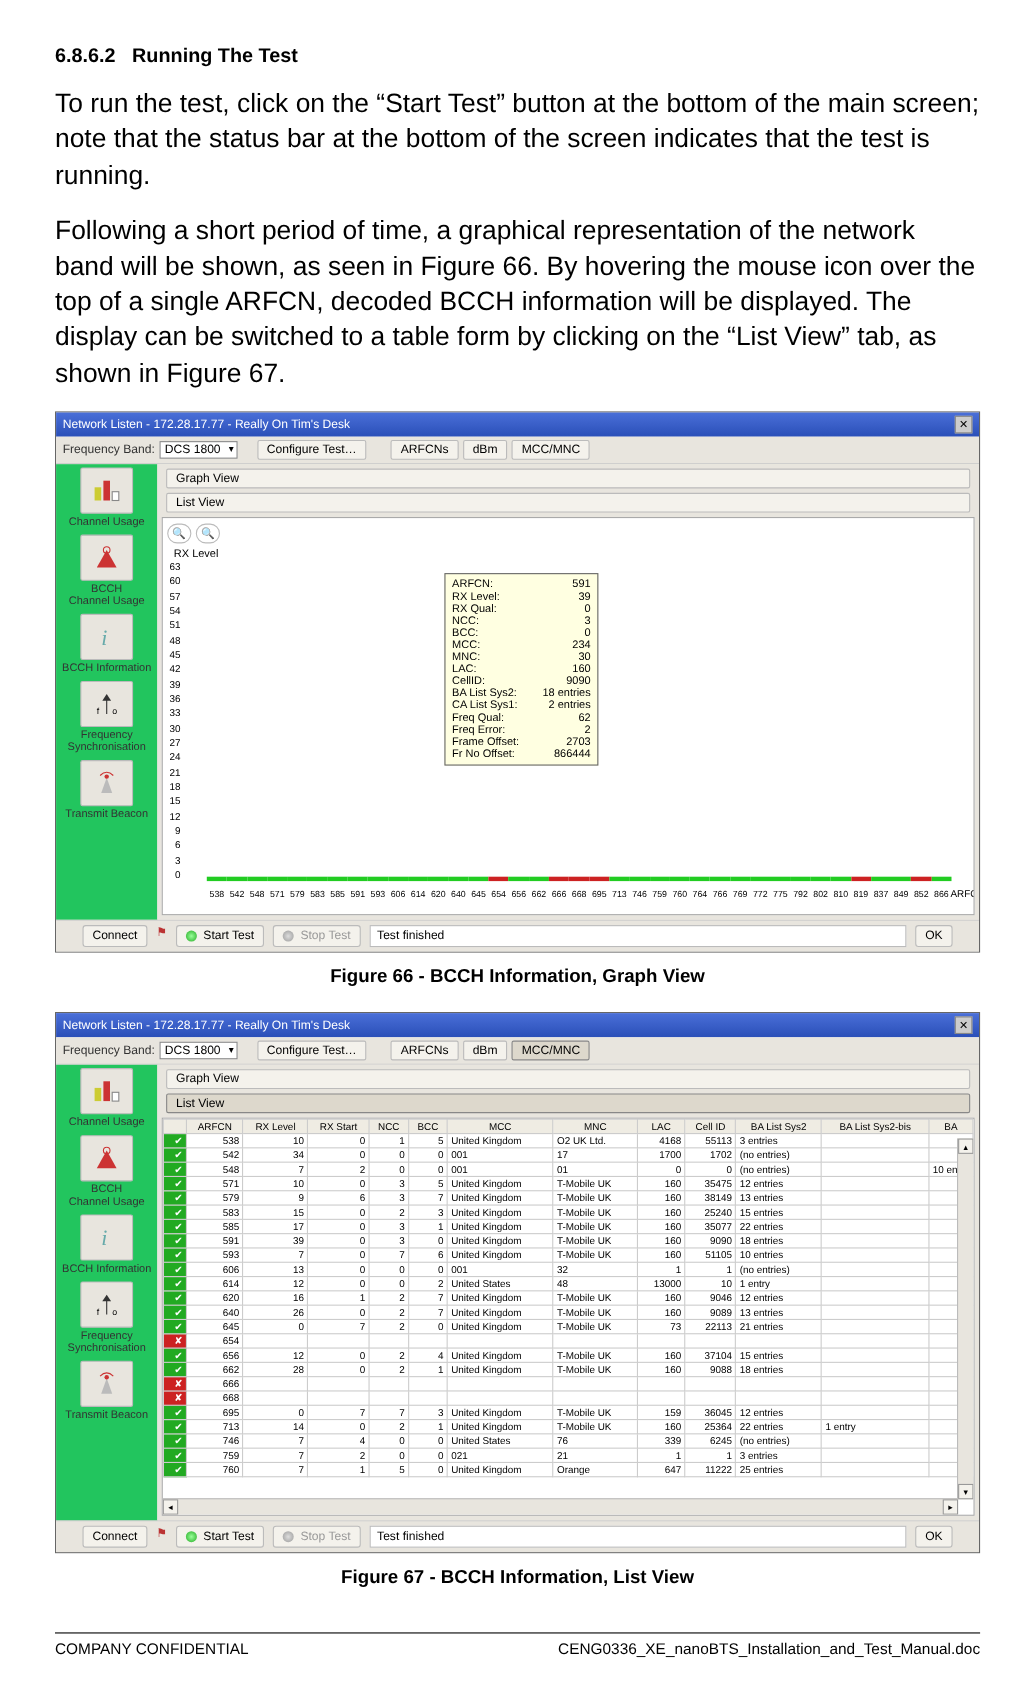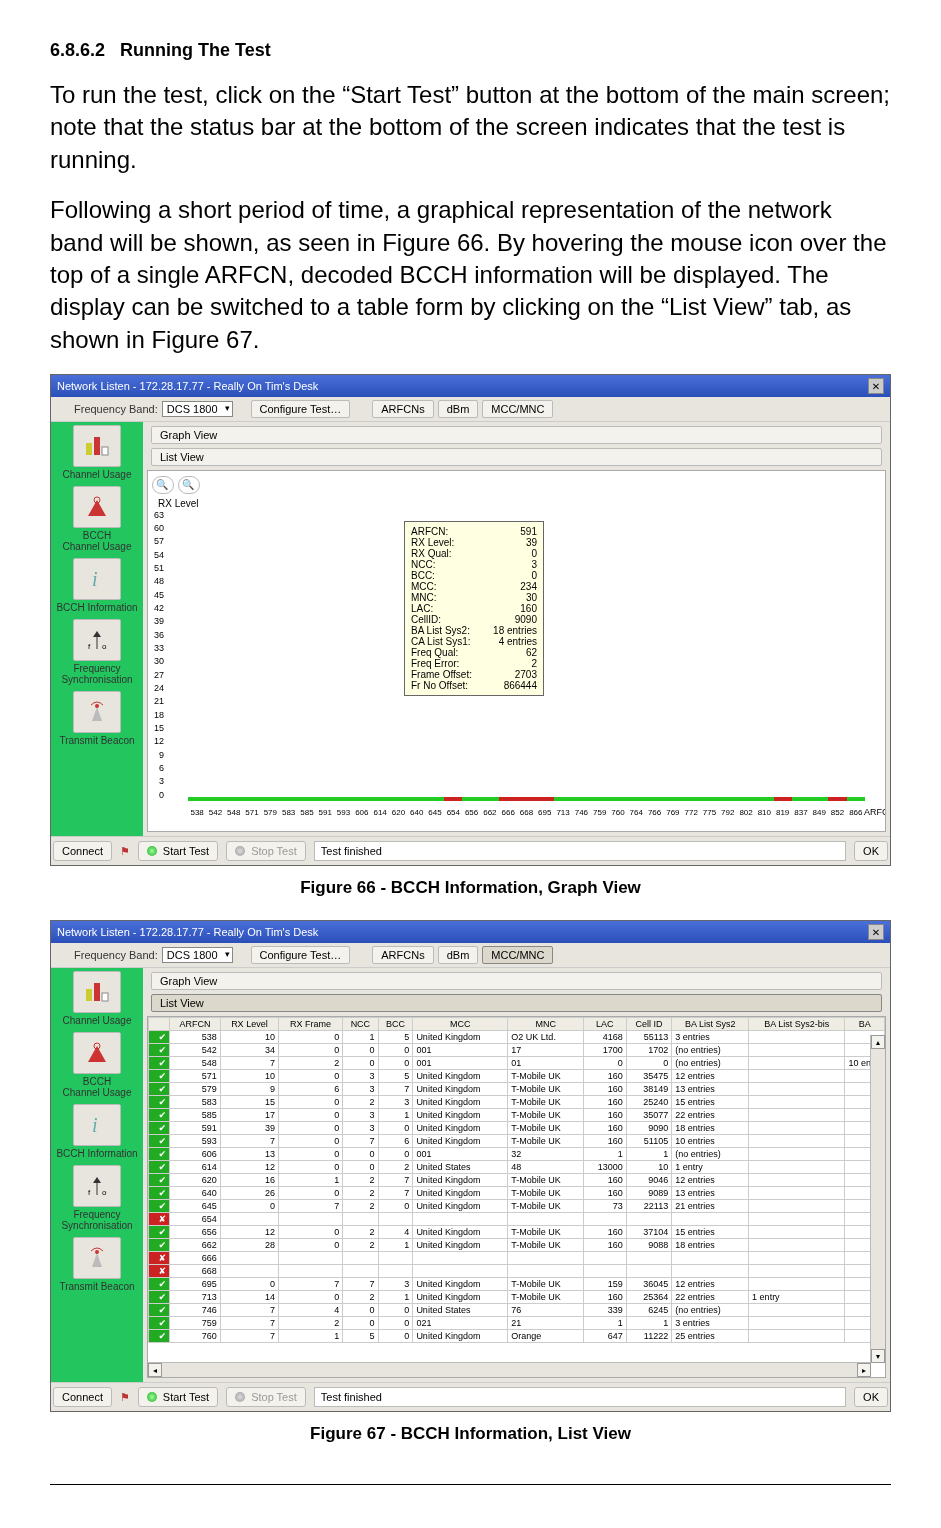--- a/index.html
+++ b/index.html
@@ -23,21 +23,21 @@
     justify-content: space-between;
     align-items: center;
   }
   .titlebar .close-btn {
     background: #ccc; color: #000; width: 14px; height: 14px;
     display: inline-flex; align-items: center; justify-content: center;
     font-size: 10px; border: 1px solid #888;
   }
   .toolbar-row {
     background: #e8e5de;
-    padding: 3px 23px;
+    padding: 3px 6px;
     font-size: 11px;
     display: flex; align-items: center; gap: 4px;
     border-bottom: 1px solid #ccc;
   }
   .tb-label { color: #333; }
   .tb-select {
     border: 1px solid #888; background: #fff; padding: 1px 14px 1px 4px;
     font-size: 11px; position: relative; display: inline-block;
   }
   .tb-select::after { content: "▾"; position: absolute; right: 2px; top: 1px; font-size: 9px; }
@@ -92,21 +92,21 @@
   .scroll-stub-v .arrow, .scroll-stub-h .arrow { background:#f4f2ec; border:1px solid #999; font-size:8px; display:flex; align-items:center; justify-content:center; }
   .scroll-stub-v .arrow { width:12px; height:12px; }
   .scroll-stub-v .up { position:absolute; top:0; }
   .scroll-stub-v .down { position:absolute; bottom:0; }
   .scroll-stub-h { position: absolute; left: 0; right: 14px; bottom: 0; height: 14px; background: #e8e5de; border-top: 1px solid #bbb; }
   .scroll-stub-h .arrow { height:12px; width:12px; }
   .scroll-stub-h .left { position:absolute; left:0; }
   .scroll-stub-h .right { position:absolute; right:0; }
   .statusbar {
     background: #e8e5de; border-top: 1px solid #ccc;
-    padding: 4px 2px; display: flex; align-items: center; gap: 8px;
+    padding: 4px 24px; display: flex; align-items: flex-start; gap: 8px;
     font-size: 11px;
   }
   .status-btn {
     border: 1px solid #bbb; background: #f4f2ec; padding: 3px 8px;
     display: inline-flex; align-items: center; gap: 6px; border-radius: 3px;
   }
   .bulb { width: 10px; height: 10px; border-radius: 50%; display: inline-block; }
   .bulb.green { background: radial-gradient(#9f9, #2a2); }
   .bulb.grey { background: radial-gradient(#ddd, #999); }
   .status-field { flex: 1; border: 1px solid #bbb; background: #fff; padding: 3px 6px; }
@@ -381,21 +381,21 @@
                   <tr>
                     <td>CellID:</td>
                     <td style="text-align:right">9090</td>
                   </tr>
                   <tr>
                     <td>BA List Sys2:</td>
                     <td style="text-align:right">18 entries</td>
                   </tr>
                   <tr>
                     <td>CA List Sys1:</td>
-                    <td style="text-align:right">4 entries</td>
+                    <td style="text-align:right">2 entries</td>
                   </tr>
                   <tr>
                     <td>Freq Qual:</td>
                     <td style="text-align:right">62</td>
                   </tr>
                   <tr>
                     <td>Freq Error:</td>
                     <td style="text-align:right">2</td>
                   </tr>
                   <tr>
@@ -583,21 +583,21 @@
         <span class="tb-btn pressed">List View</span>
       </div>
       <div class="table-panel">
         <div class="table-scroll">
           <table class="list-table">
             <thead>
                 <tr id="list-head">
                   <th></th>
                   <th>ARFCN</th>
                   <th>RX Level</th>
-                  <th>RX Frame</th>
+                  <th>RX Start</th>
                   <th>NCC</th>
                   <th>BCC</th>
                   <th>MCC</th>
                   <th>MNC</th>
                   <th>LAC</th>
                   <th>Cell ID</th>
                   <th>BA List Sys2</th>
                   <th>BA List Sys2-bis</th>
                   <th>BA</th>
                 </tr>
@@ -990,13 +990,17 @@
         <span class="bulb grey"></span>
         <span>Stop Test</span>
       </span>
     <span class="status-field">Test finished</span>
     <span class="status-btn">OK</span>
   </div>
 </div>
 <div class="fig-caption">Figure 67 - BCCH Information, List View</div>
 
 <div class="page-footer">
+  <div class="footer-row">
+    <span>COMPANY CONFIDENTIAL</span>
+    <span>CENG0336_XE_nanoBTS_Installation_and_Test_Manual.doc</span>
+  </div>
 </div>
 
 </body></html>

